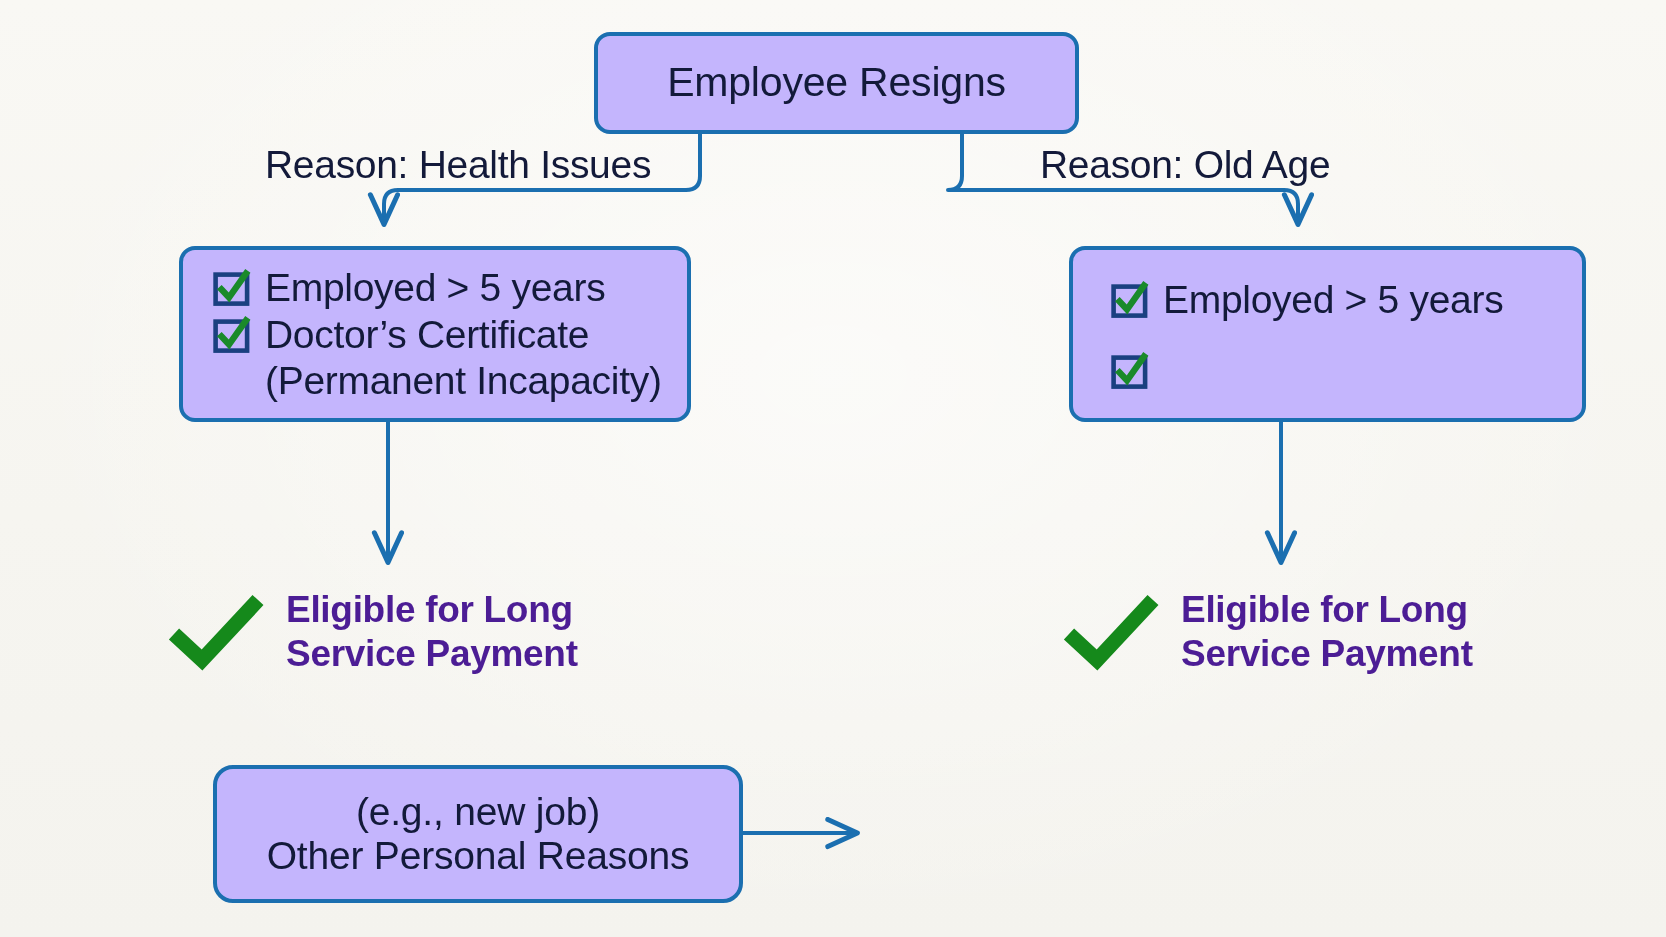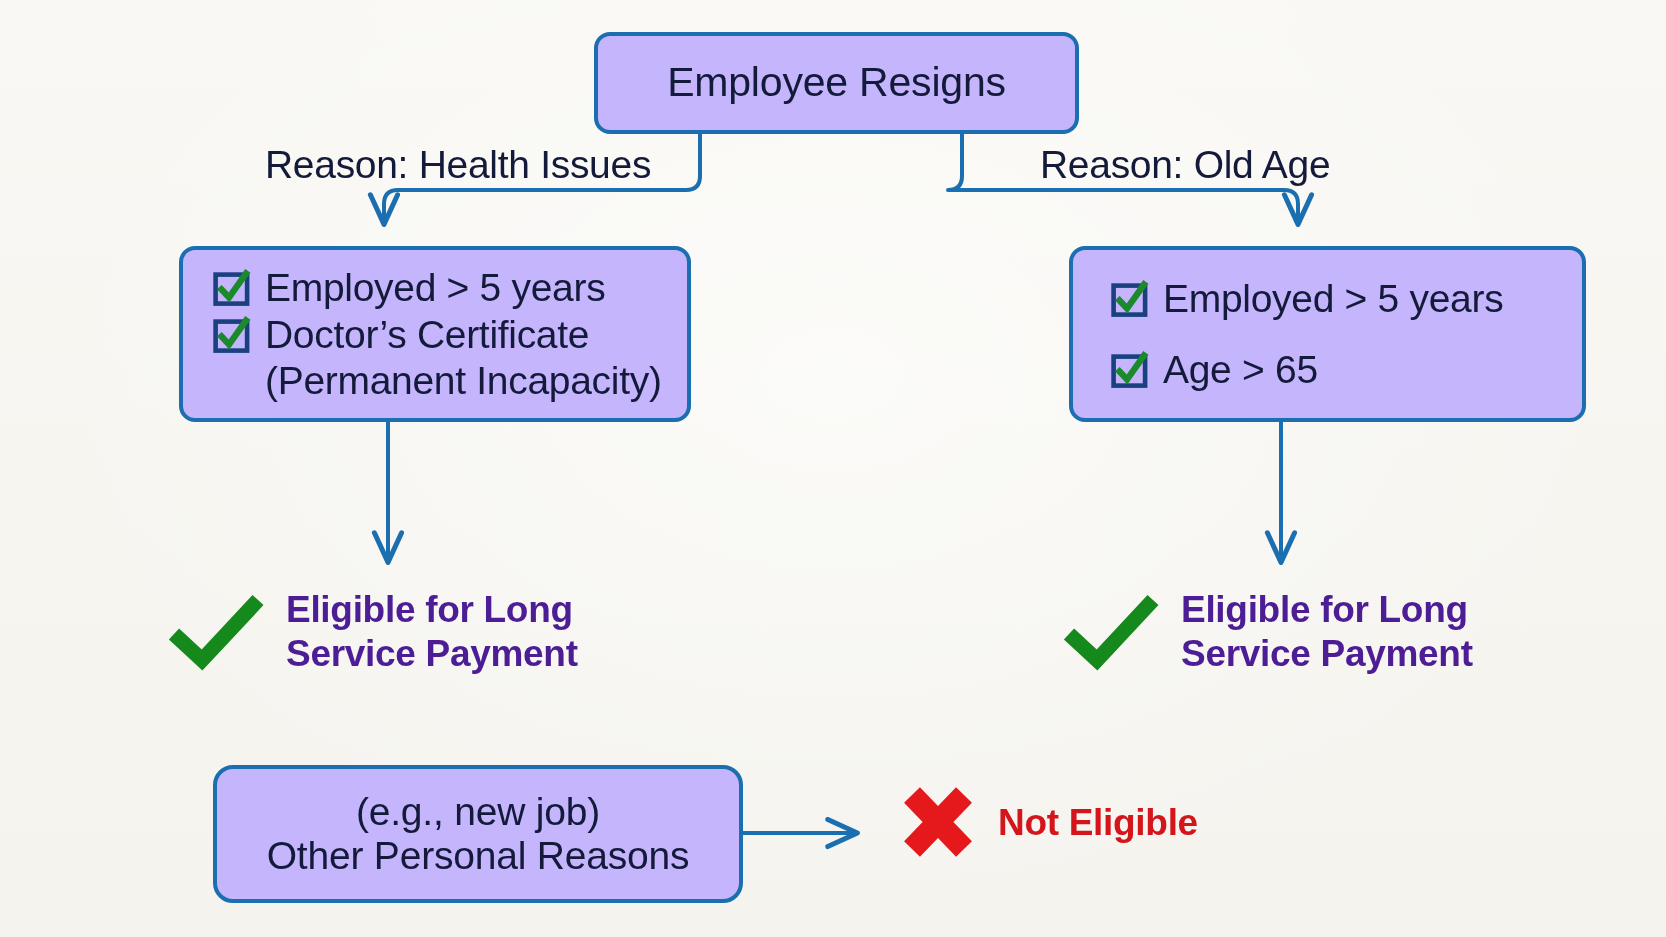--- a/index.html
+++ b/index.html
@@ -236,46 +236,39 @@
         </span>
         <span class="criteria-text">Employed &gt; 5 years</span>
       </li>
       <li class="criteria-item">
         <span class="checkbox-icon">
           <svg width="38" height="38" viewBox="0 0 38 38">
             <rect x="2.6" y="4.6" width="31.5" height="29" fill="none" stroke="#1a4080" stroke-width="4.6"></rect>
             <path d="M8.5,19.5 L16,27.5 L33,3.5" fill="none" stroke="#1a8a2a" stroke-width="6.4" stroke-linecap="square" stroke-linejoin="miter"></path>
           </svg>
         </span>
-        <span class="criteria-text">Age &gt; 65</span>
       </li>
     </ul>
   </div>
 
   <div class="outcome outcome-eligible" id="outcome-health">
     <svg class="mark-icon" width="96" height="80" viewBox="0 0 96 80">
       <path d="M6,42 L34,68 L90,8" fill="none" stroke="#15891b" stroke-width="15" stroke-linecap="butt" stroke-linejoin="miter"></path>
     </svg>
     <div class="outcome-text">Eligible for Long
 Service Payment</div>
   </div>
 
   <div class="outcome outcome-eligible" id="outcome-age">
     <svg class="mark-icon" width="96" height="80" viewBox="0 0 96 80">
       <path d="M6,42 L34,68 L90,8" fill="none" stroke="#15891b" stroke-width="15" stroke-linecap="butt" stroke-linejoin="miter"></path>
     </svg>
     <div class="outcome-text">Eligible for Long
 Service Payment</div>
   </div>
 
-  <div class="outcome outcome-not-eligible" id="outcome-denied">
-    <svg class="mark-icon" width="76" height="76" viewBox="0 0 76 76">
-      <path d="M12,10 L64,64 M64,10 L12,64" fill="none" stroke="#e5181b" stroke-width="22" stroke-linecap="butt" stroke-linejoin="miter"></path>
-    </svg>
-    <div class="outcome-text">Not Eligible</div>
-  </div>
 
   <div class="node" id="node-other-reasons">
     <div class="node-title">(e.g., new job)</div>
     <div class="node-title">Other Personal Reasons</div>
   </div>
 
 </div>
 
 </body></html>

